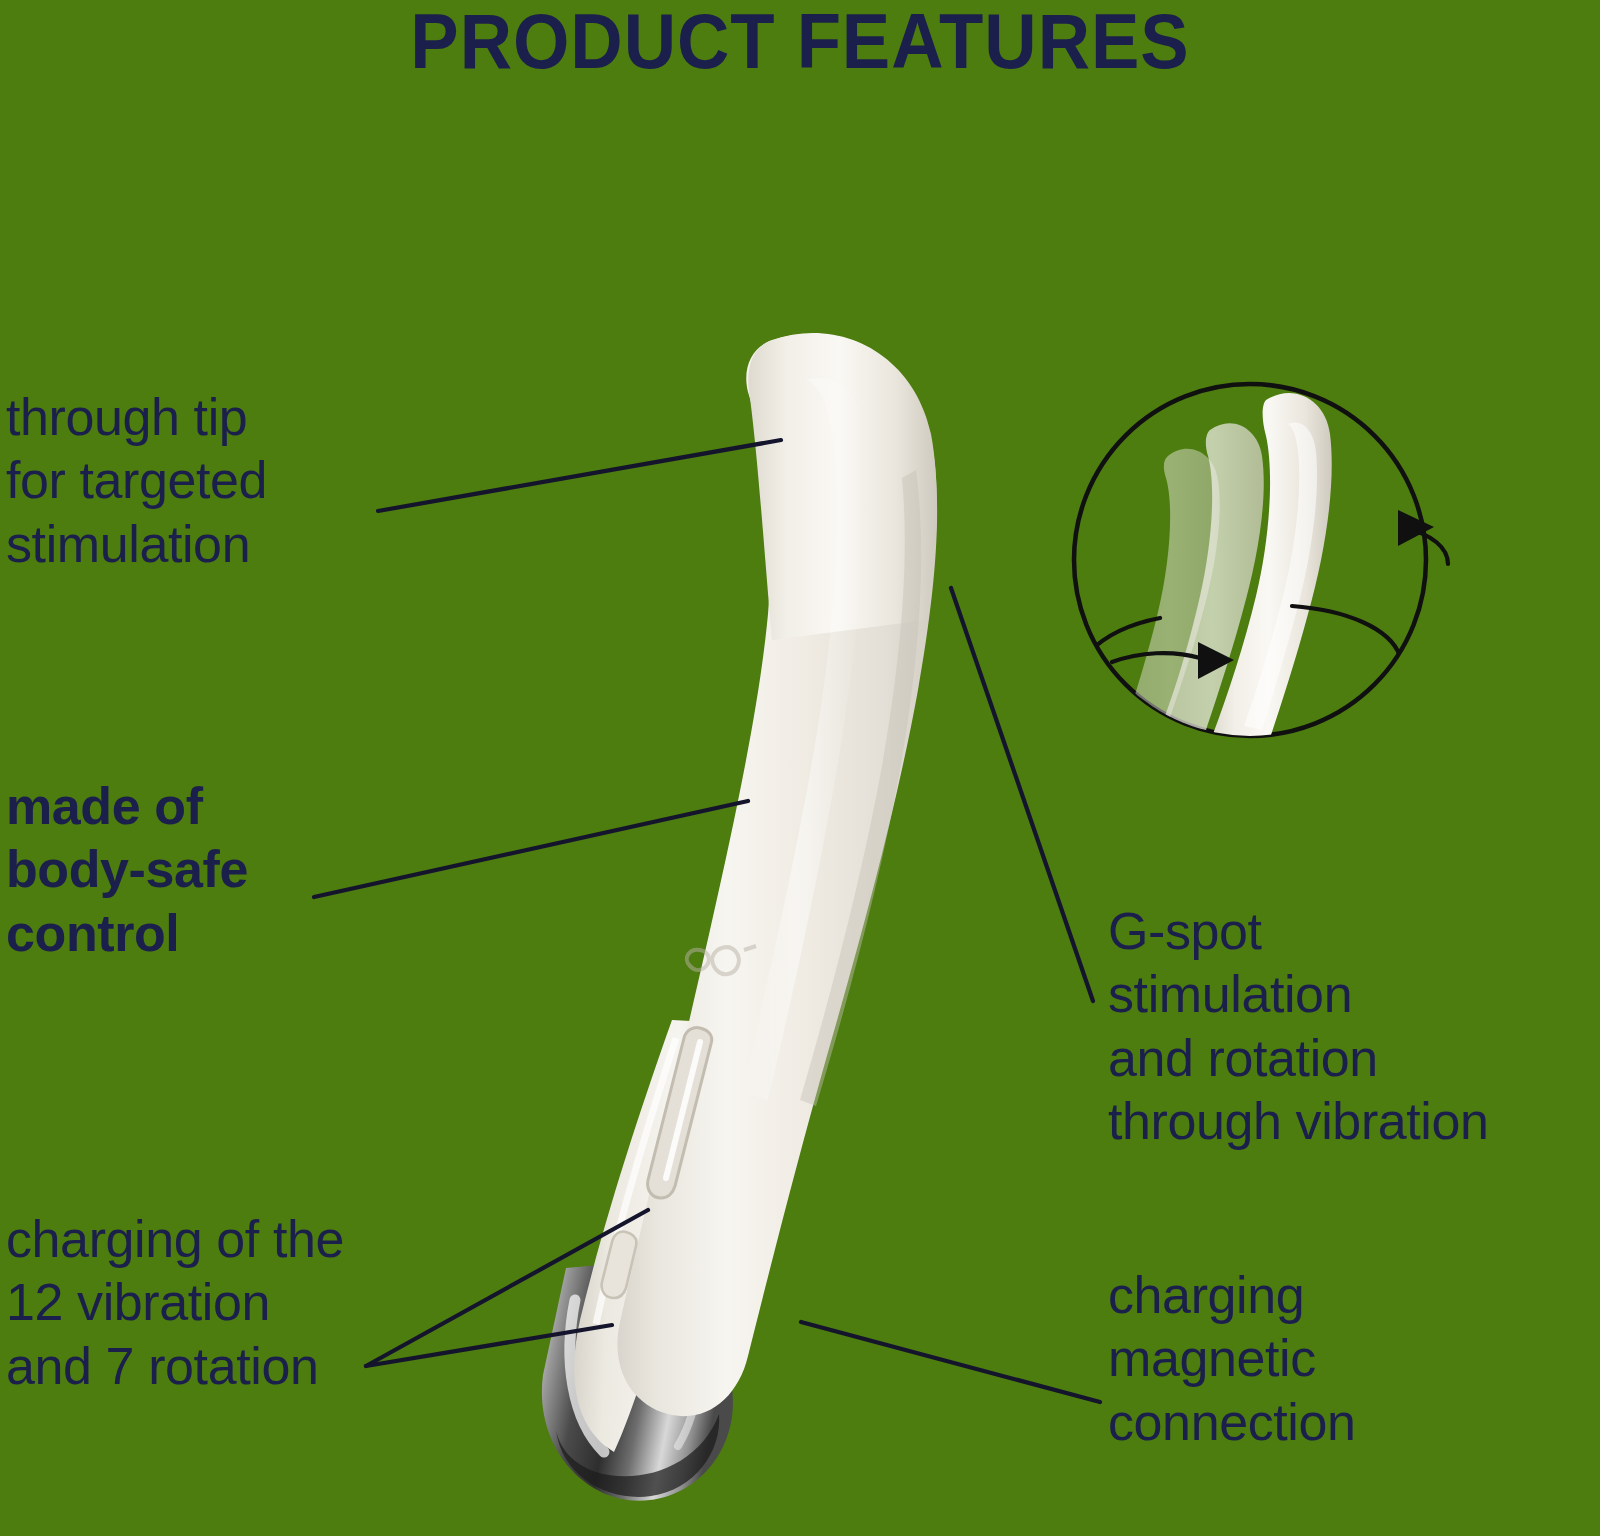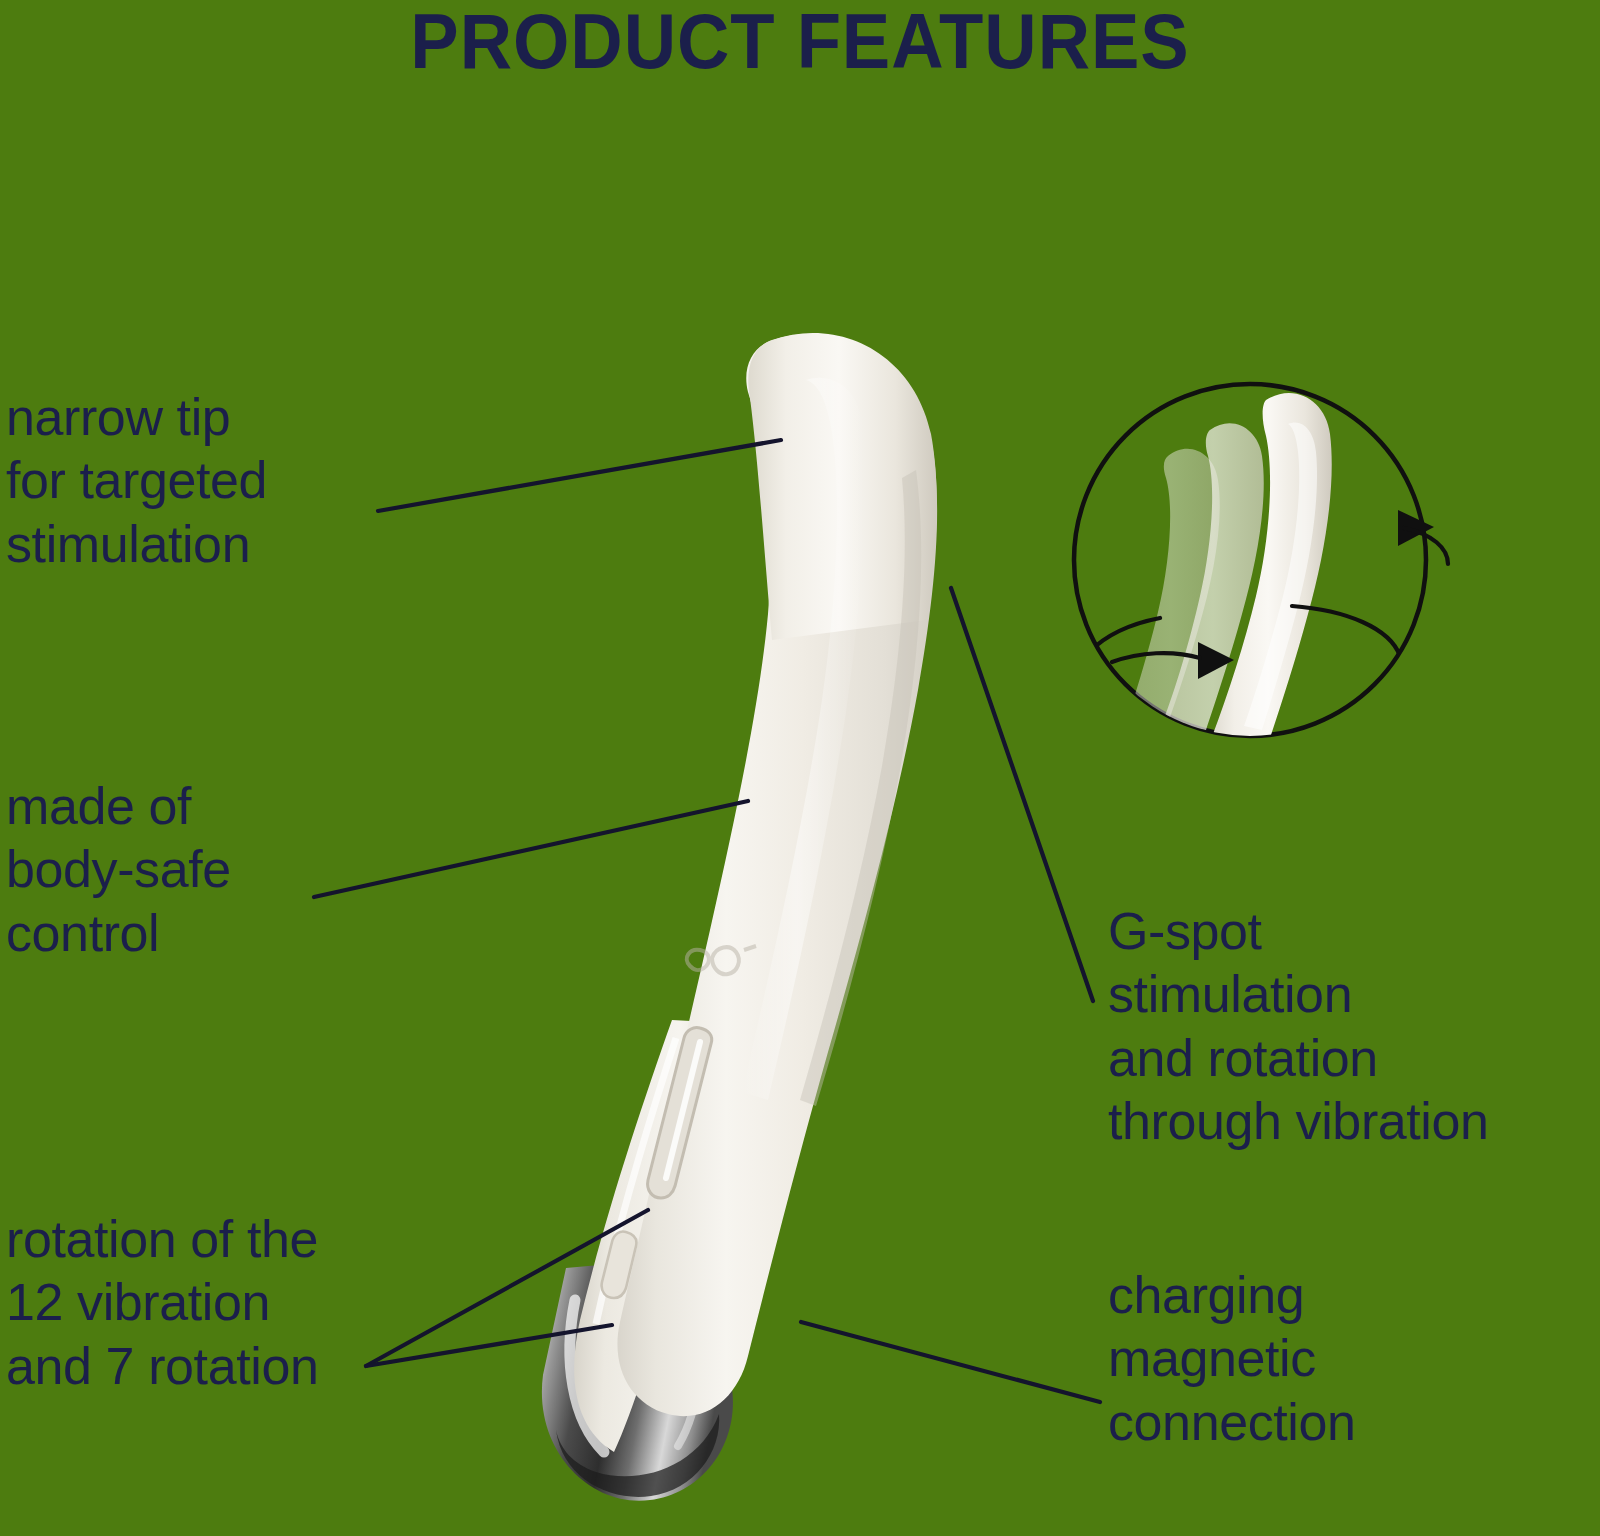--- a/index.html
+++ b/index.html
@@ -43,21 +43,21 @@
     font-family: "Liberation Sans", "DejaVu Sans", sans-serif;
     font-size: 52px;
     line-height: 1.22;
     font-weight: 400;
     letter-spacing: -0.4px;
     white-space: nowrap;
   }
   .callout .ln { display: block; }
 
   #callout-narrow-tip  { left: 6px;    top: 386px; }
-  #callout-silicone    { left: 6px;    top: 775px; }
+  #callout-silicone    { left: 6px;    top: 775px; font-weight: bold; }
   #callout-programs    { left: 6px;    top: 1208px; }
   #callout-gspot       { left: 1108px; top: 900px; }
   #callout-magnetic    { left: 1108px; top: 1264px; }
 
   
   #art {
     position: absolute;
     left: 0; top: 0;
     width: 1600px;
     height: 1536px;
@@ -298,33 +298,33 @@
       <line class="leader" x1="366" y1="1366" x2="648" y2="1210"></line>
       <line class="leader" x1="366" y1="1366" x2="612" y2="1325"></line>
 
       <line class="leader" x1="951" y1="588" x2="1093" y2="1001"></line>
 
       <line class="leader" x1="801" y1="1322" x2="1100" y2="1402"></line>
     </g>
   </svg>
 
   <div class="callout" id="callout-narrow-tip">
-    <span class="ln">narrow tip</span>
+    <span class="ln">through tip</span>
     <span class="ln">for targeted</span>
     <span class="ln">stimulation</span>
   </div>
 
   <div class="callout" id="callout-silicone">
     <span class="ln">made of</span>
     <span class="ln">body-safe</span>
     <span class="ln">control</span>
   </div>
 
   <div class="callout" id="callout-programs">
-    <span class="ln">rotation of the</span>
+    <span class="ln">charging of the</span>
     <span class="ln">12 vibration</span>
     <span class="ln">and 7 rotation</span>
   </div>
 
   <div class="callout" id="callout-gspot">
     <span class="ln">G-spot</span>
     <span class="ln">stimulation</span>
     <span class="ln">and rotation</span>
     <span class="ln">through vibration</span>
   </div>

